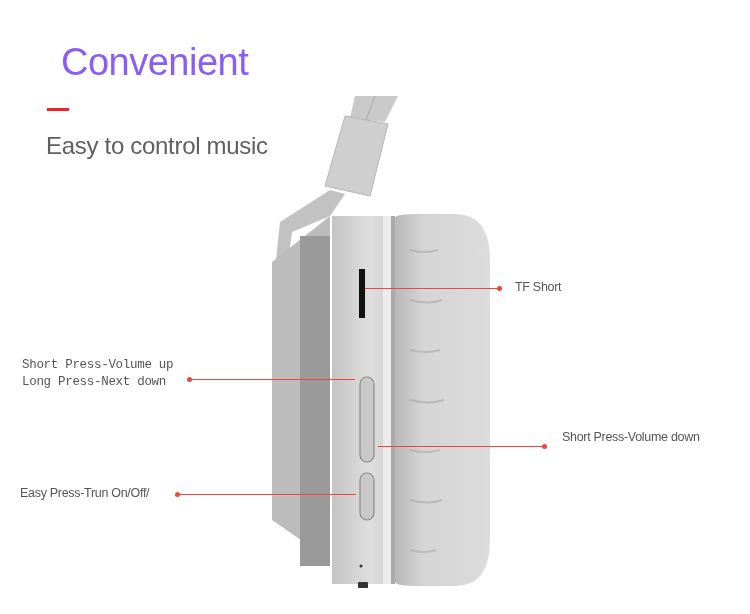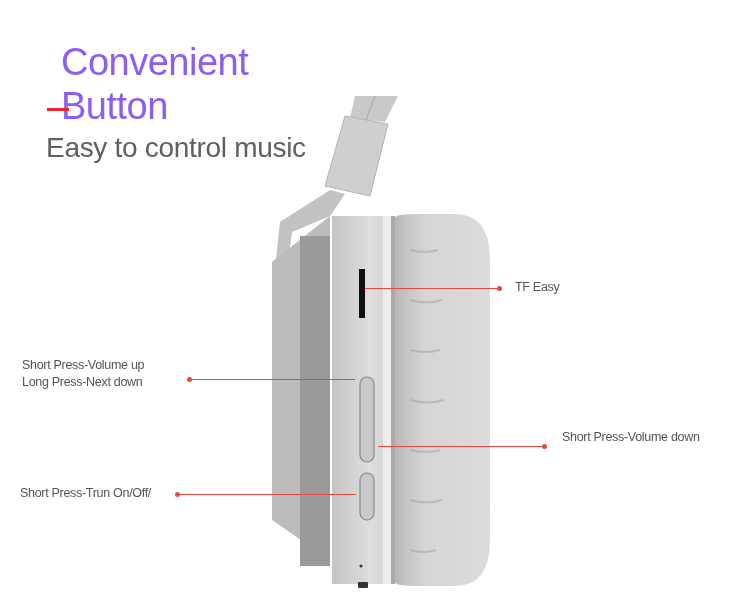--- a/index.html
+++ b/index.html
@@ -1,32 +1,31 @@
 <!DOCTYPE html>
 <html><head>
 <meta charset="utf-8">
 <style>
   html, body { margin: 0; padding: 0; }
   body { width: 750px; height: 614px; background: #ffffff; position: relative; overflow: hidden; font-family: "Liberation Sans", "DejaVu Sans", sans-serif; }
   .title { position: absolute; left: 45px; top: 24px; font-size: 38px; line-height: 44px; color: #8b5cf6; font-weight: normal; letter-spacing: -0.5px; margin: 16px; }
   .title span { display: block; }
   .accent-bar { position: absolute; left: 47px; top: 108px; width: 22px; height: 3px; background: #e8262a; }
-  .subtitle { position: absolute; left: 46px; top: 132px; font-size: 28px; color: #606060; letter-spacing: -0.3px; }
+  .subtitle { position: absolute; left: 46px; top: 132px; font-size: 24px; color: #606060; letter-spacing: -0.3px; }
   .label { position: absolute; font-size: 12.5px; line-height: 17px; color: #555; letter-spacing: -0.3px; }
   .label span { display: block; white-space: nowrap; }
   .line { position: absolute; height: 1.3px; background: #e8483e; }
   .dot { position: absolute; width: 5px; height: 5px; border-radius: 50%; background: #e8483e; }
   svg.product { position: absolute; left: 0; top: 0; }
 </style>
 </head>
 <body>
 
 <h1 class="title">
   <span>Convenient</span>
-  <span>Button</span>
 </h1>
 <div class="accent-bar"></div>
 <div class="subtitle">Easy to control music</div>
 
 <svg class="product" width="750" height="614" viewBox="0 0 750 614">
   <defs>
     <linearGradient id="cup" x1="0" x2="1">
       <stop offset="0" stop-color="#bdbdbd"></stop>
         <stop offset="1" stop-color="#d9d9d9"></stop>
     </linearGradient>
@@ -71,33 +70,33 @@
 
   <rect x="360" y="377" width="14" height="85" rx="7" fill="#c9c9c9" stroke="#8a8a8a" stroke-width="1.2"></rect>
   <rect x="360" y="473" width="14" height="47" rx="7" fill="#c9c9c9" stroke="#8a8a8a" stroke-width="1.2"></rect>
   <circle cx="361" cy="566" r="1.5" fill="#333"></circle>
   <rect x="358" y="582" width="10" height="6" rx="1" fill="#333"></rect>
 </svg>
 
 <div class="line" style="left:365px; top:288px; width:135px;"></div>
 <div class="dot" style="left:497px; top:286px;"></div>
 <div class="label" style="left:515px; top:279px;">
-  <span>TF Easy</span>
+  <span>TF Short</span>
 </div>
 
 <div class="line" style="left:190px; top:379px; width:165px;"></div>
 <div class="dot" style="left:187px; top:377px;"></div>
-<div class="label" style="left:22px; top:357px;">
+<div class="label" style="left:22px; top:357px;font-family:Liberation Mono, monospace;">
   <span>Short Press-Volume up</span>
   <span>Long Press-Next down</span>
 </div>
 
 <div class="line" style="left:378px; top:446px; width:166px;"></div>
 <div class="dot" style="left:542px; top:444px;"></div>
 <div class="label" style="left:562px; top:429px;">
   <span>Short Press-Volume down</span>
 </div>
 
 <div class="line" style="left:178px; top:494px; width:178px;"></div>
 <div class="dot" style="left:175px; top:492px;"></div>
 <div class="label" style="left:20px; top:485px;">
-  <span>Short Press-Trun On/Off/</span>
+  <span>Easy Press-Trun On/Off/</span>
 </div>
 
 </body></html>

